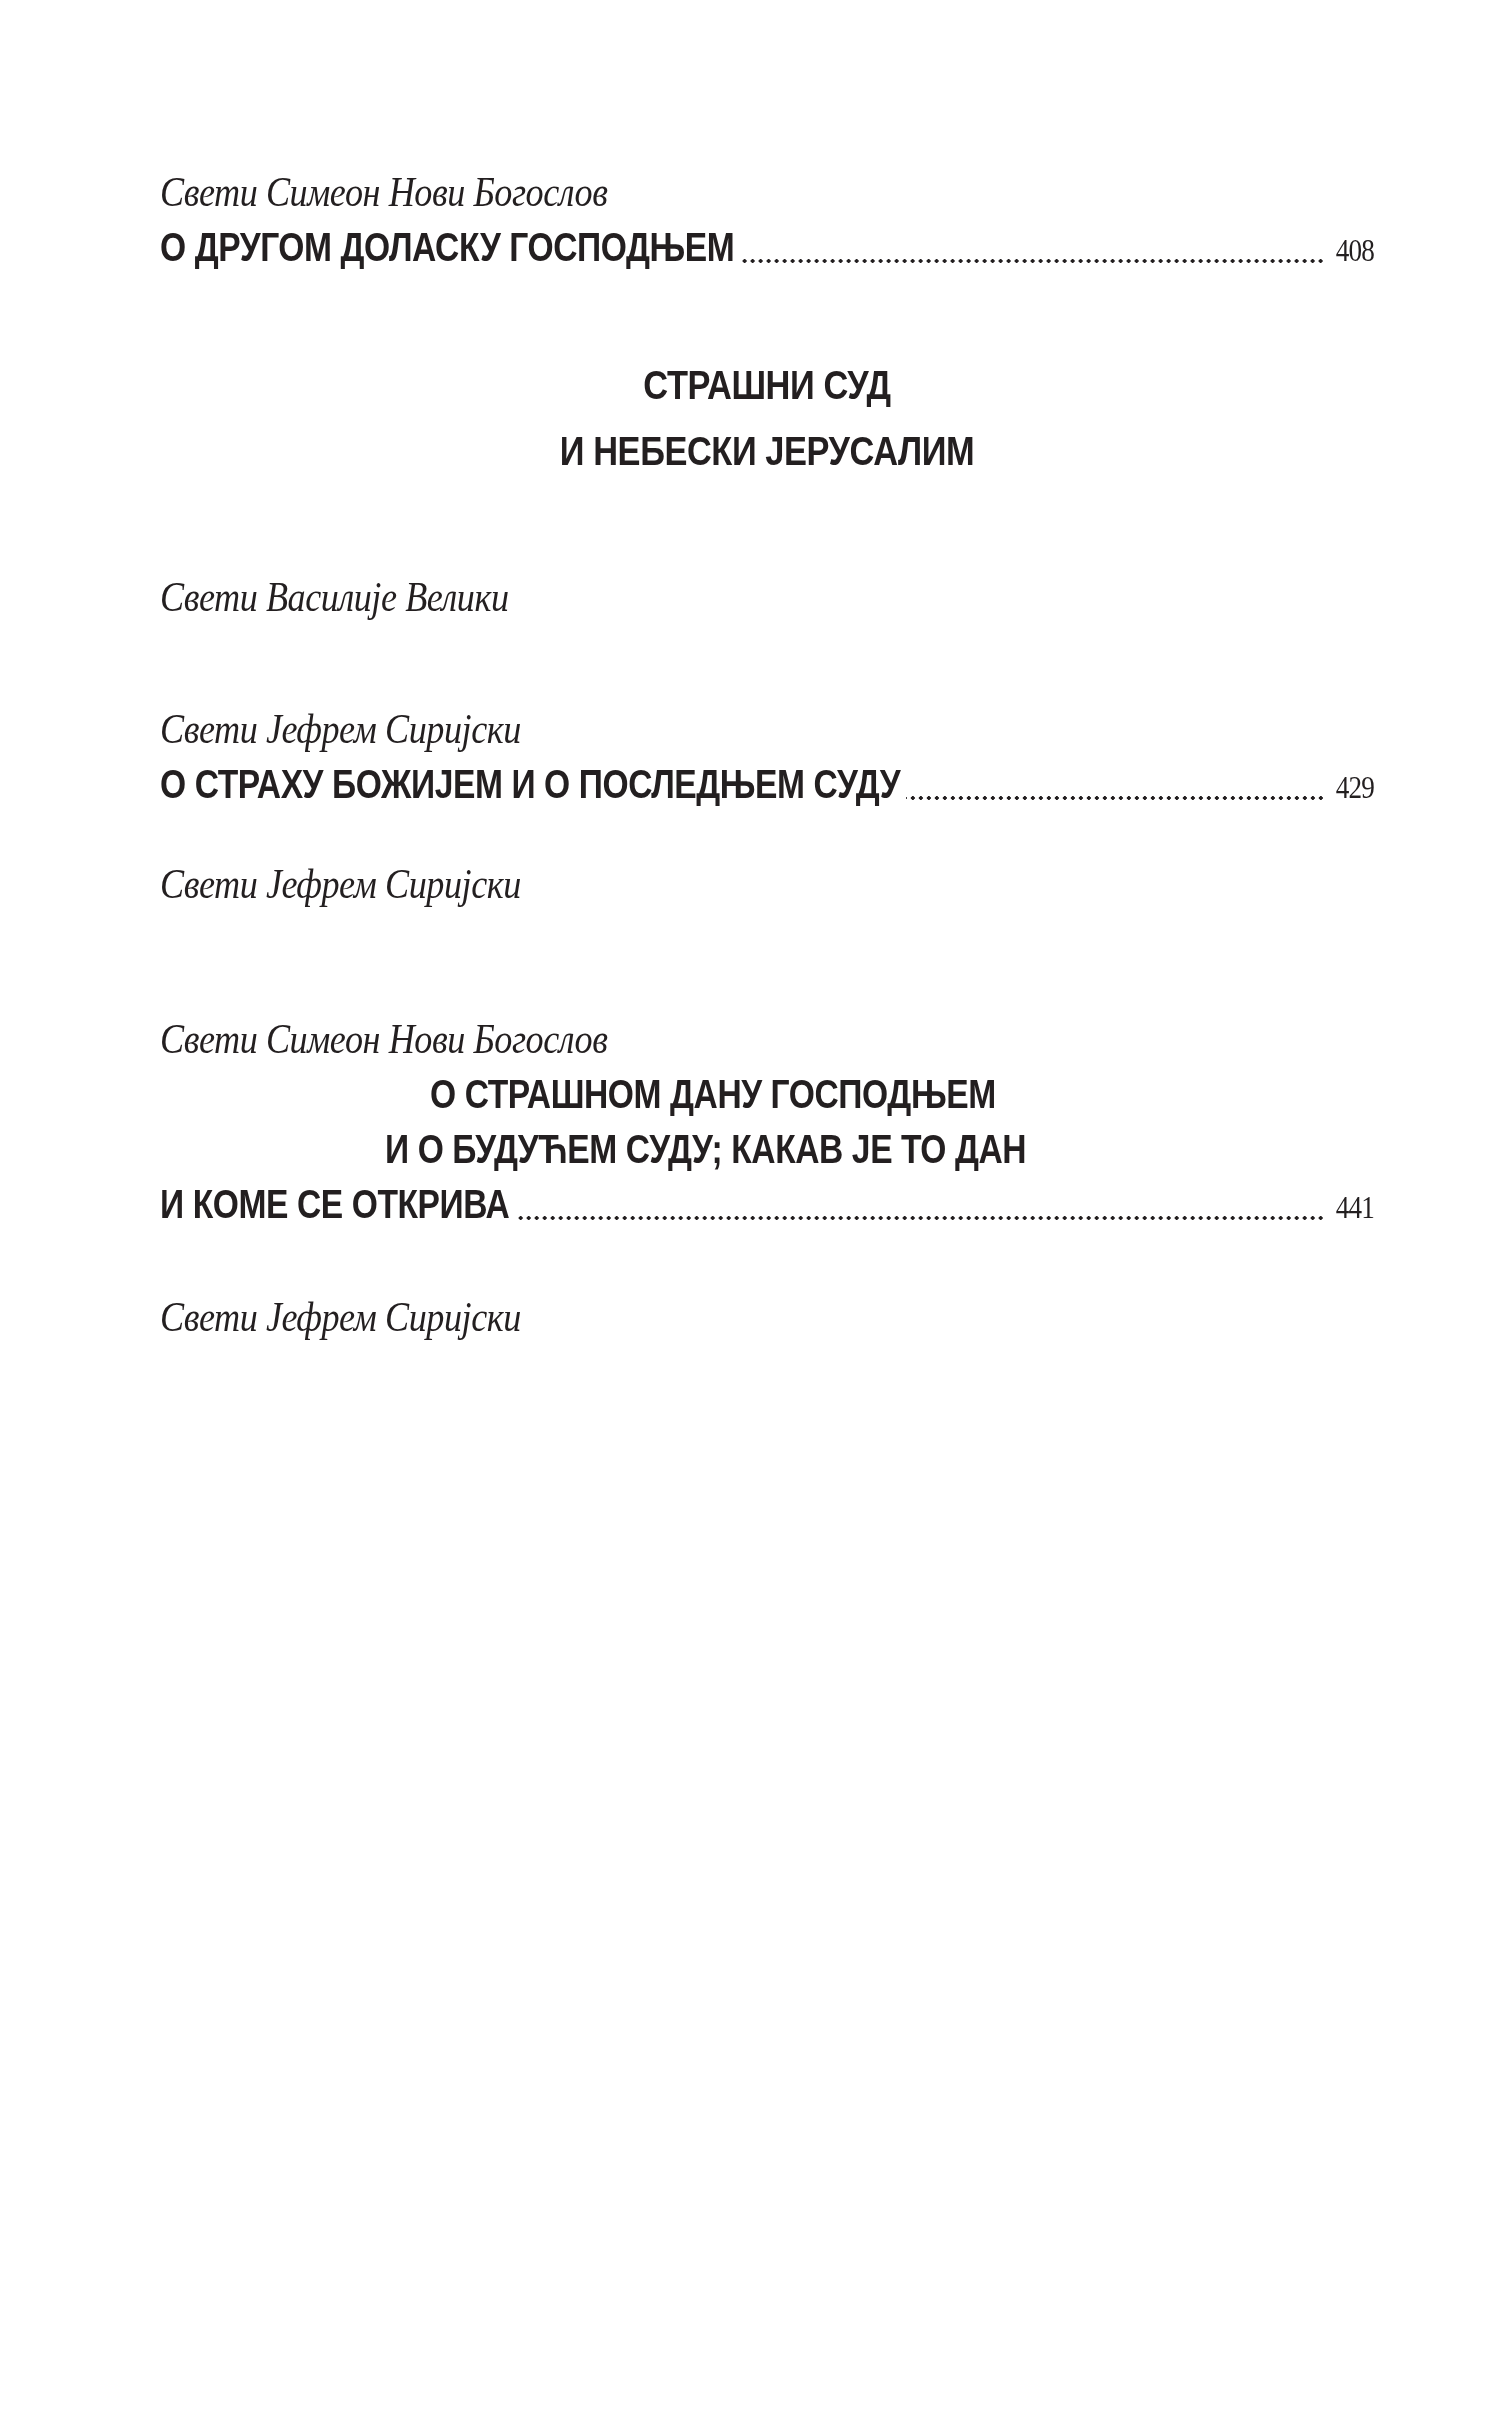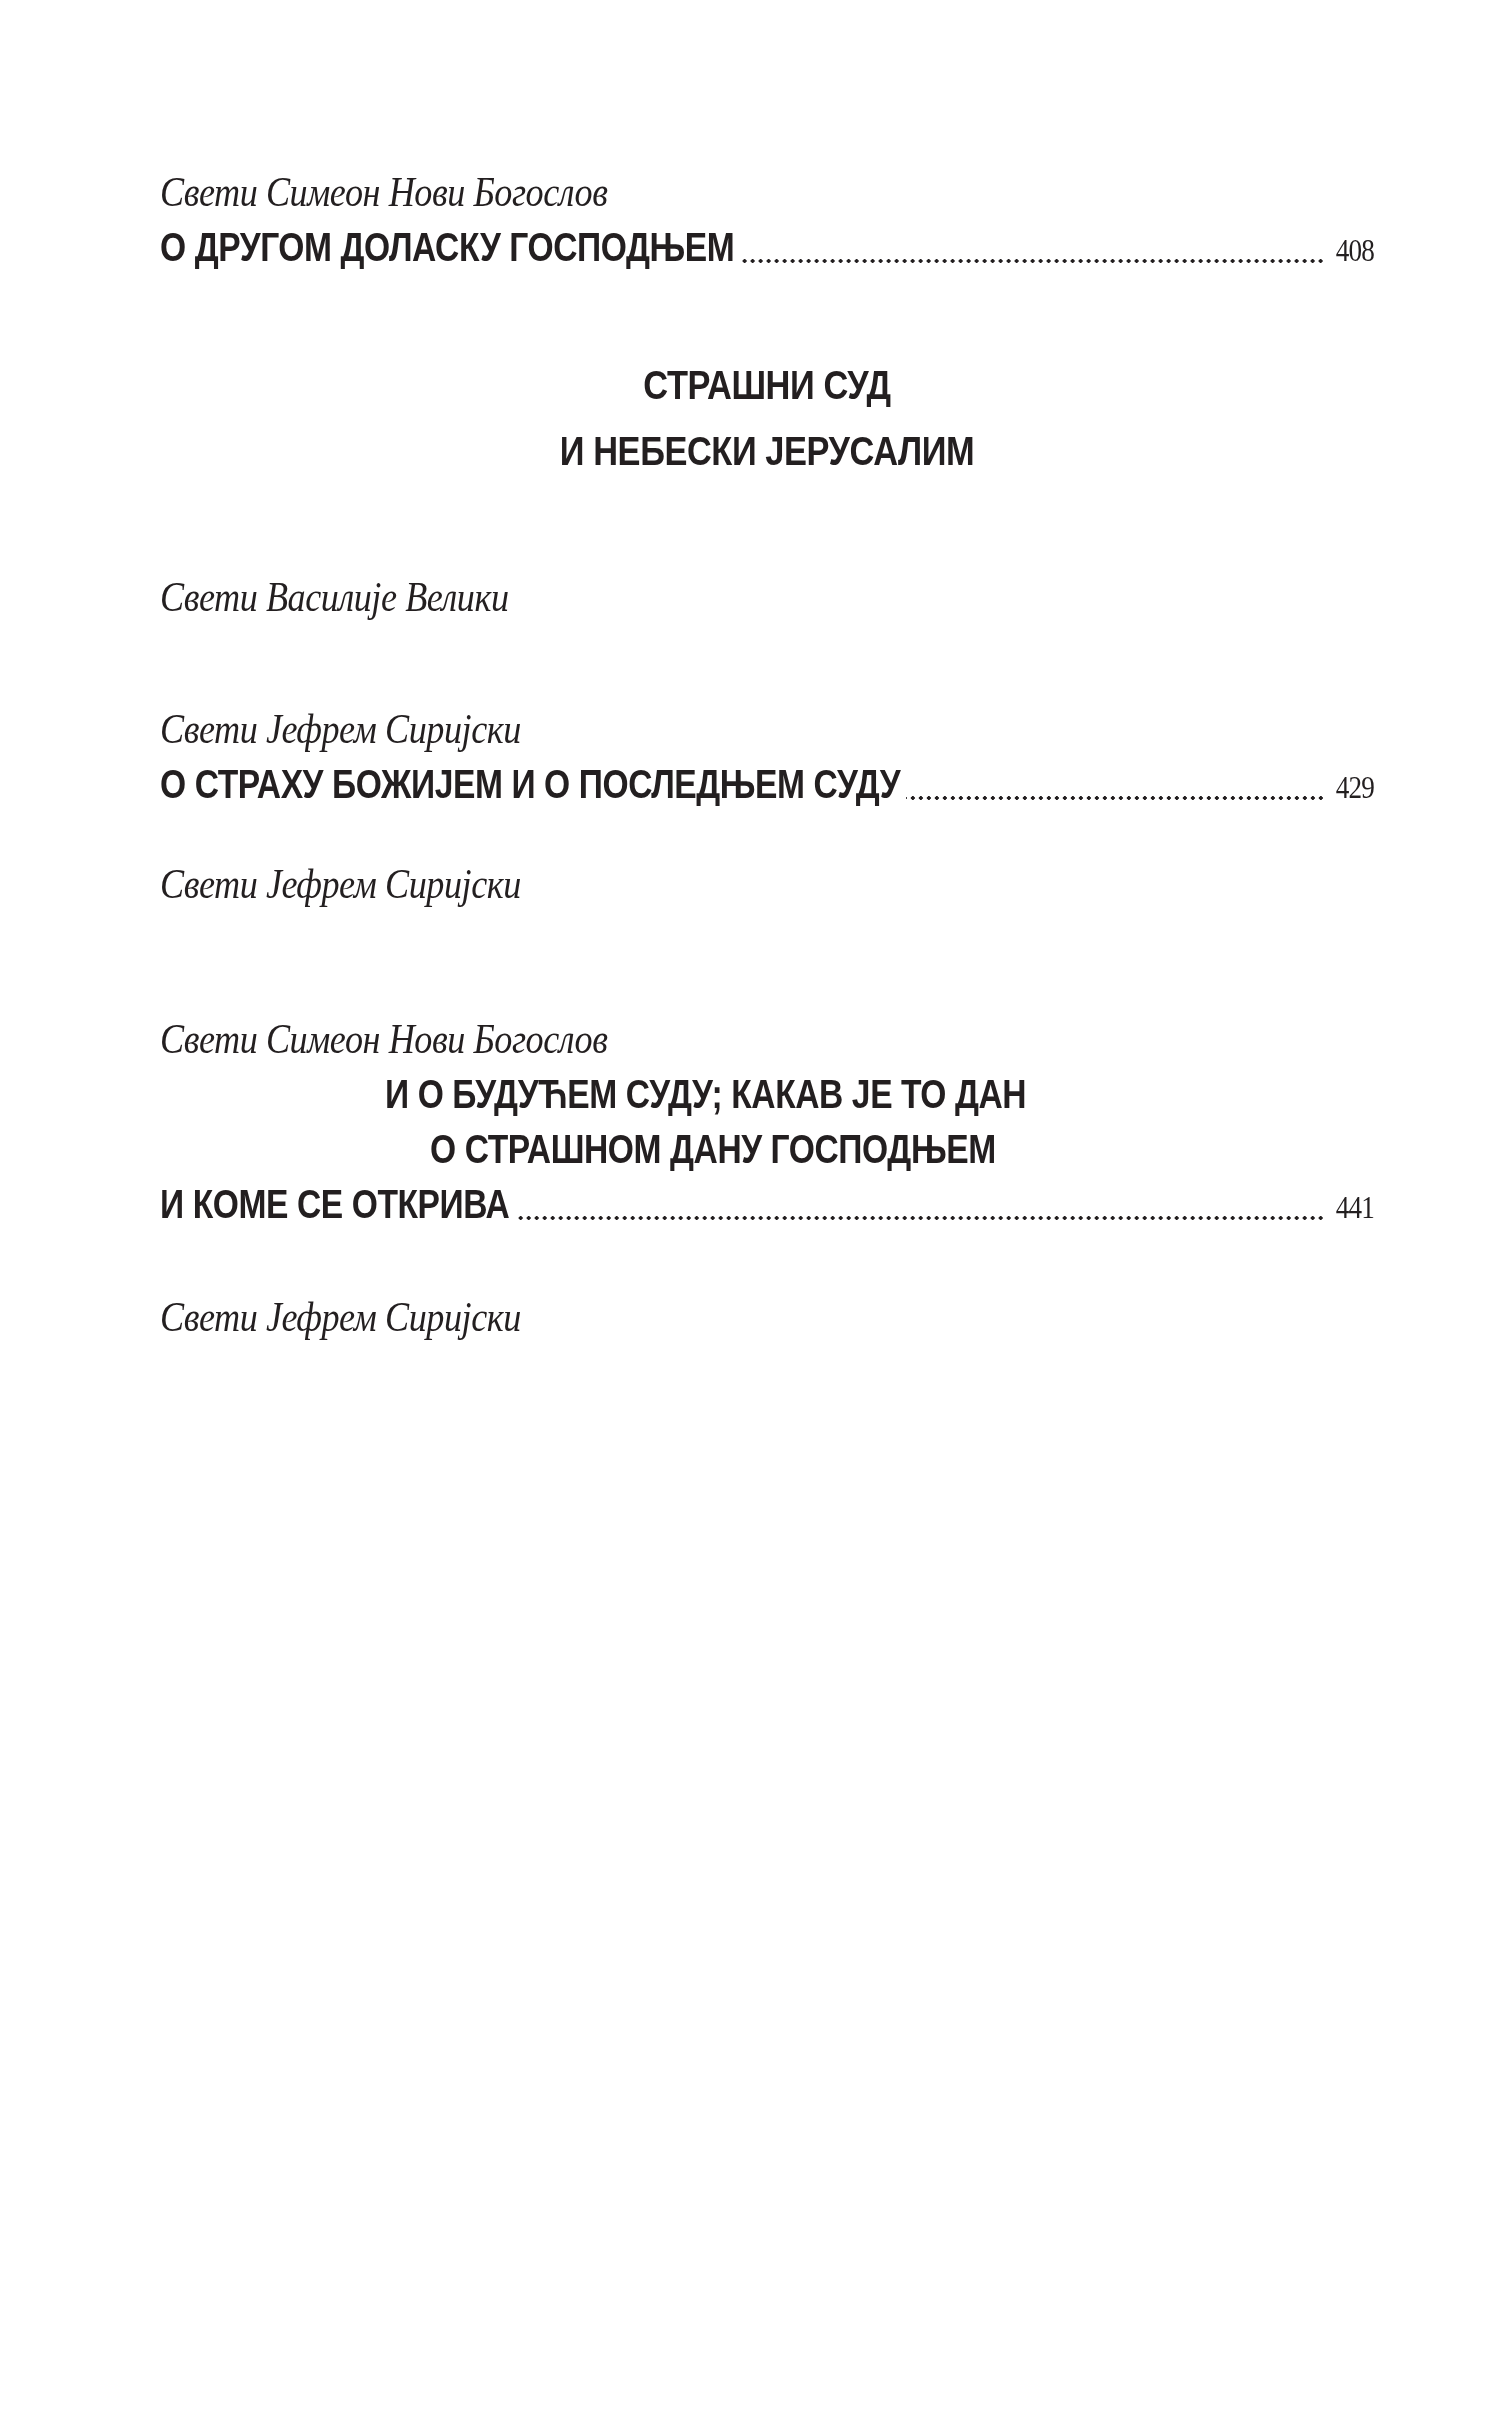--- a/index.html
+++ b/index.html
@@ -133,24 +133,24 @@
   </div>
 
   <div class="entry" style="top:857px;">
     <div class="author">Свети Јефрем Сиријски</div>
   </div>
 
   <div class="entry" style="top:1012px;">
     <div class="author">Свети Симеон Нови Богослов</div>
     <div class="title-block">
       <div class="title-line">
-        <span class="title-text">И О БУДУЋЕМ СУДУ; КАКАВ ЈЕ ТО ДАН</span>
+        <span class="title-text">О СТРАШНОМ ДАНУ ГОСПОДЊЕМ</span>
       </div>
       <div class="title-line">
-        <span class="title-text">О СТРАШНОМ ДАНУ ГОСПОДЊЕМ</span>
+        <span class="title-text">И О БУДУЋЕМ СУДУ; КАКАВ ЈЕ ТО ДАН</span>
       </div>
       <div class="title-line last">
         <span class="title-text" style="width: 349.322px; flex-basis: 349.322px; margin-right: 6px;">И КОМЕ СЕ ОТКРИВА</span>
         <span class="leader"></span>
         <span class="page-num">441</span>
       </div>
     </div>
   </div>
 
   <div class="entry" style="top:1290px;">

